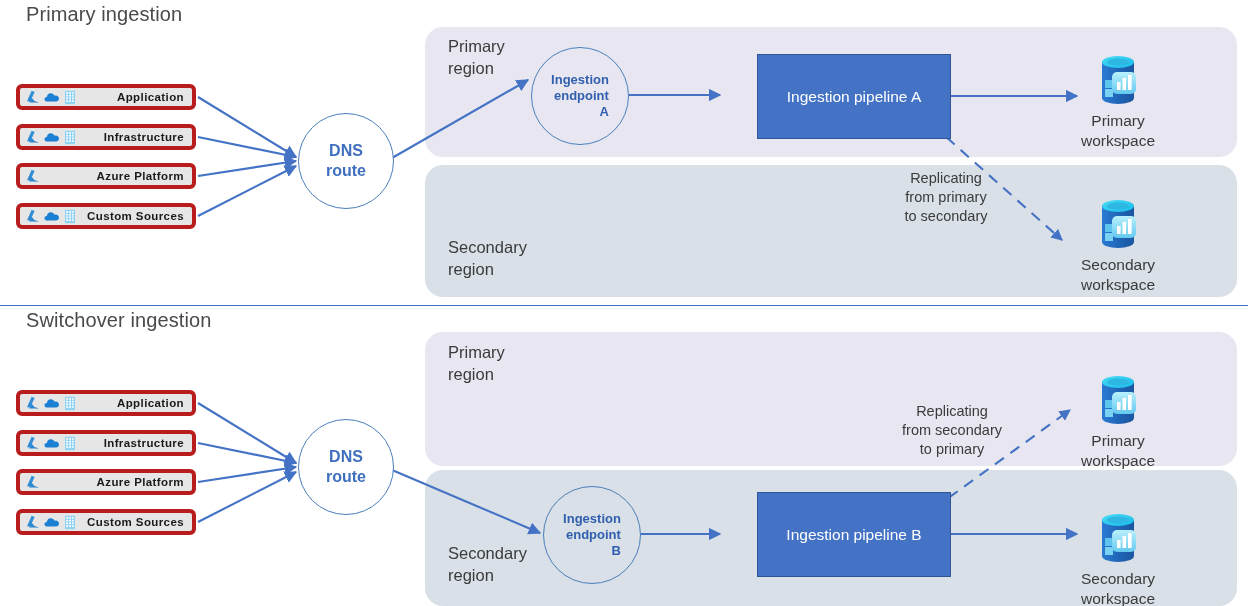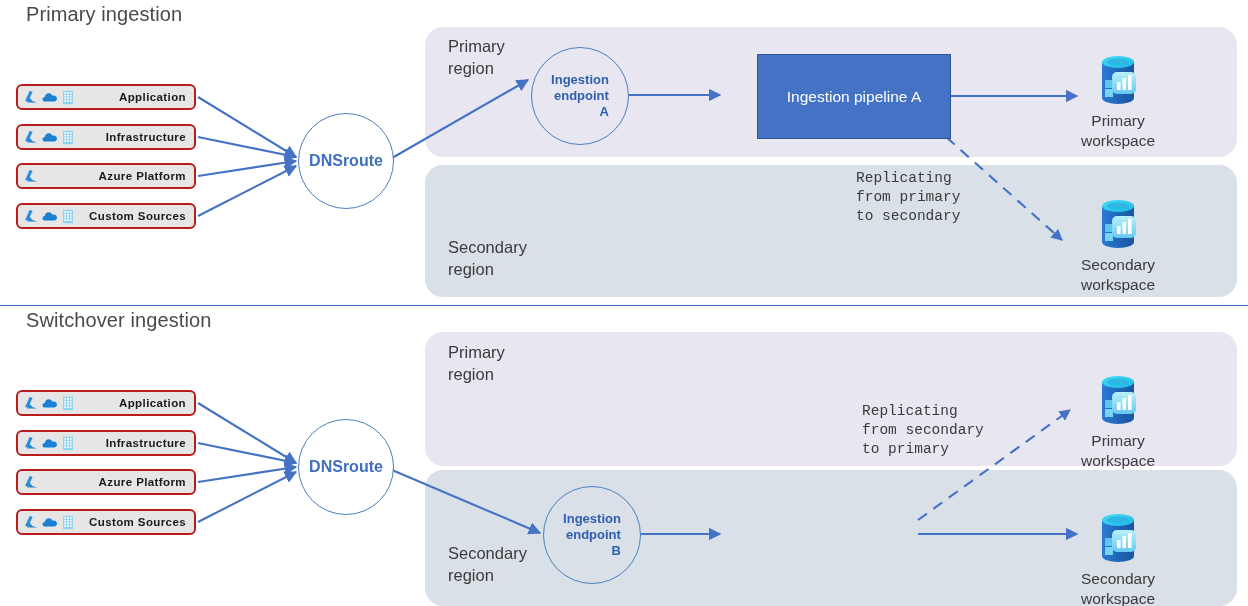--- a/index.html
+++ b/index.html
@@ -37,35 +37,35 @@
   #band-b-secondary{left:425px;top:470px;width:812px;height:136px;border-bottom-left-radius:18px;border-bottom-right-radius:18px;}
 
   #lbl-t-primary{left:448px;top:36px;}
   #lbl-t-secondary{left:448px;top:237px;}
   #lbl-b-primary{left:448px;top:342px;}
   #lbl-b-secondary{left:448px;top:543px;}
 
   
   .src-pill{
     position:absolute;left:16px;width:180px;height:26px;
-    background:#e6e6e6;border:2px solid #b91c1c;border-radius:6px;
+    background:#e6e6e6;border:4px solid #b91c1c;border-radius:6px;
     display:flex;align-items:center;box-sizing:border-box;
     padding:0 8px 0 6px;
   }
   .src-icons{display:flex;align-items:center;gap:4px;flex:0 0 auto;}
   .src-text{
     flex:1 1 auto;text-align:right;font-size:11.5px;font-weight:bold;
     color:#1a1a1a;letter-spacing:.4px;white-space:nowrap;
   }
 
   
   .dns{
     position:absolute;width:94px;height:94px;border-radius:50%;
     background:#ffffff;border:1.6px solid #4a7ebb;
-    display:flex;flex-direction:row;align-items:center;justify-content:center;
+    display:flex;flex-direction:column;align-items:center;justify-content:center;
     color:#3f6fbe;font-weight:bold;font-size:16px;line-height:1.22;
   }
   #dns-top{left:298px;top:113px;}
   #dns-bottom{left:298px;top:419px;}
 
   
   .endpoint{
     position:absolute;width:96px;height:96px;border-radius:50%;
     background:transparent;border:1.4px solid #4a7ebb;
     display:flex;align-items:center;justify-content:center;
@@ -93,21 +93,21 @@
     text-align:center;white-space:pre-line;
   }
   #ws-t-primary{left:1058px;top:52px;}
   #ws-t-secondary{left:1058px;top:196px;}
   #ws-b-primary{left:1058px;top:372px;}
   #ws-b-secondary{left:1058px;top:510px;}
 
   
   .repl-note{
     position:absolute;font-size:14.5px;line-height:1.32;color:#3b3b3b;
-    text-align:left;white-space:pre-line;width:180px;font-family:Liberation Mono, monospace;
+    text-align:center;white-space:pre-line;width:180px;
   }
   #repl-top{left:856px;top:169px;}
   #repl-bottom{left:862px;top:402px;}
 
   svg.wires{position:absolute;left:0;top:0;width:1248px;height:606px;
             pointer-events:none;overflow:visible;}
 </style>
 </head>
 <body>
 
@@ -400,20 +400,21 @@
   </div>
 
   <div class="endpoint" id="endpoint-a">Ingestion
 endpoint
 A</div>
   <div class="endpoint" id="endpoint-b">Ingestion
 endpoint
 B</div>
 
   <div class="pipeline" id="pipeline-a">Ingestion pipeline A</div>
+  <div class="pipeline" id="pipeline-b">Ingestion pipeline B</div>
 
   <div class="workspace" id="ws-t-primary">
     <svg width="54" height="56" viewBox="0 0 54 56">
       <path d="M11 10 h32 v36 a16 6 0 0 1 -32 0 z" fill="url(#wsBody)"></path>
       <ellipse cx="27" cy="10" rx="16" ry="6" fill="url(#wsTop)"></ellipse>
       <ellipse cx="27" cy="10" rx="11" ry="3.6" fill="#2db7e3"></ellipse>
       <rect x="14" y="28" width="8" height="8" fill="#5fc4ee"></rect>
       <rect x="23" y="28" width="8" height="8" fill="#79d2f2"></rect>
       <rect x="14" y="37" width="8" height="8" fill="#79d2f2"></rect>
       <path d="M26 20 h14 a5 5 0 0 1 5 5 v12 a5 5 0 0 1 -5 5 h-14 a5 5 0 0 1 -5 -5 v-12 a5 5 0 0 1 5 -5 z" fill="url(#wsPanel)"></path>

